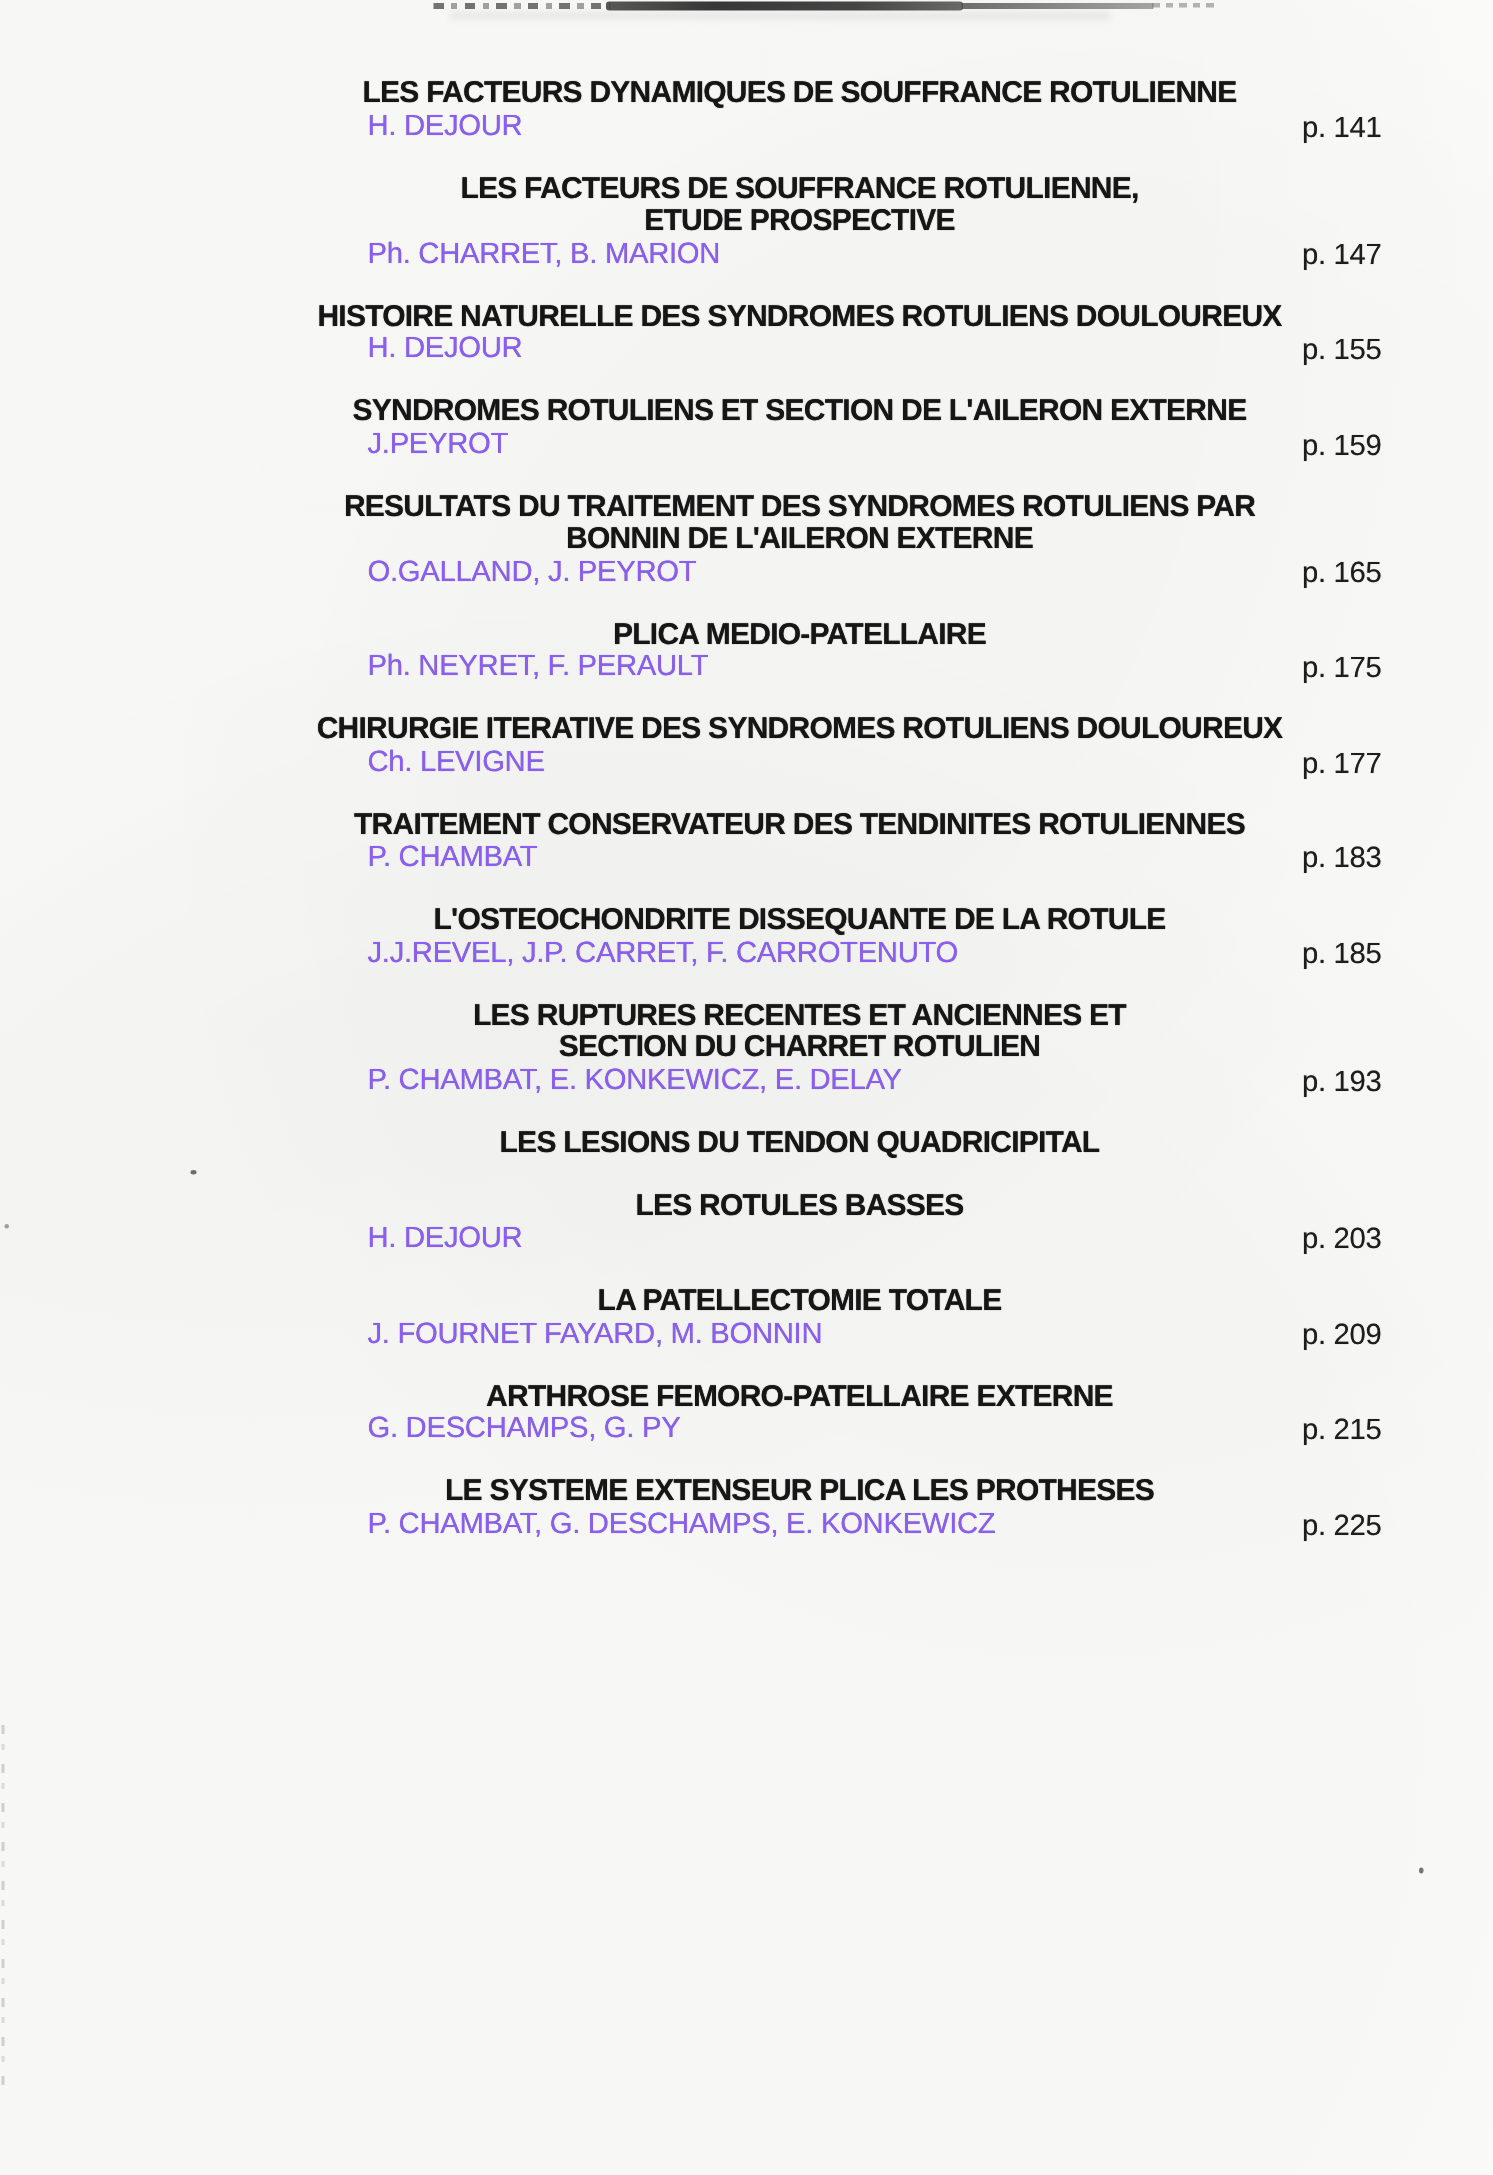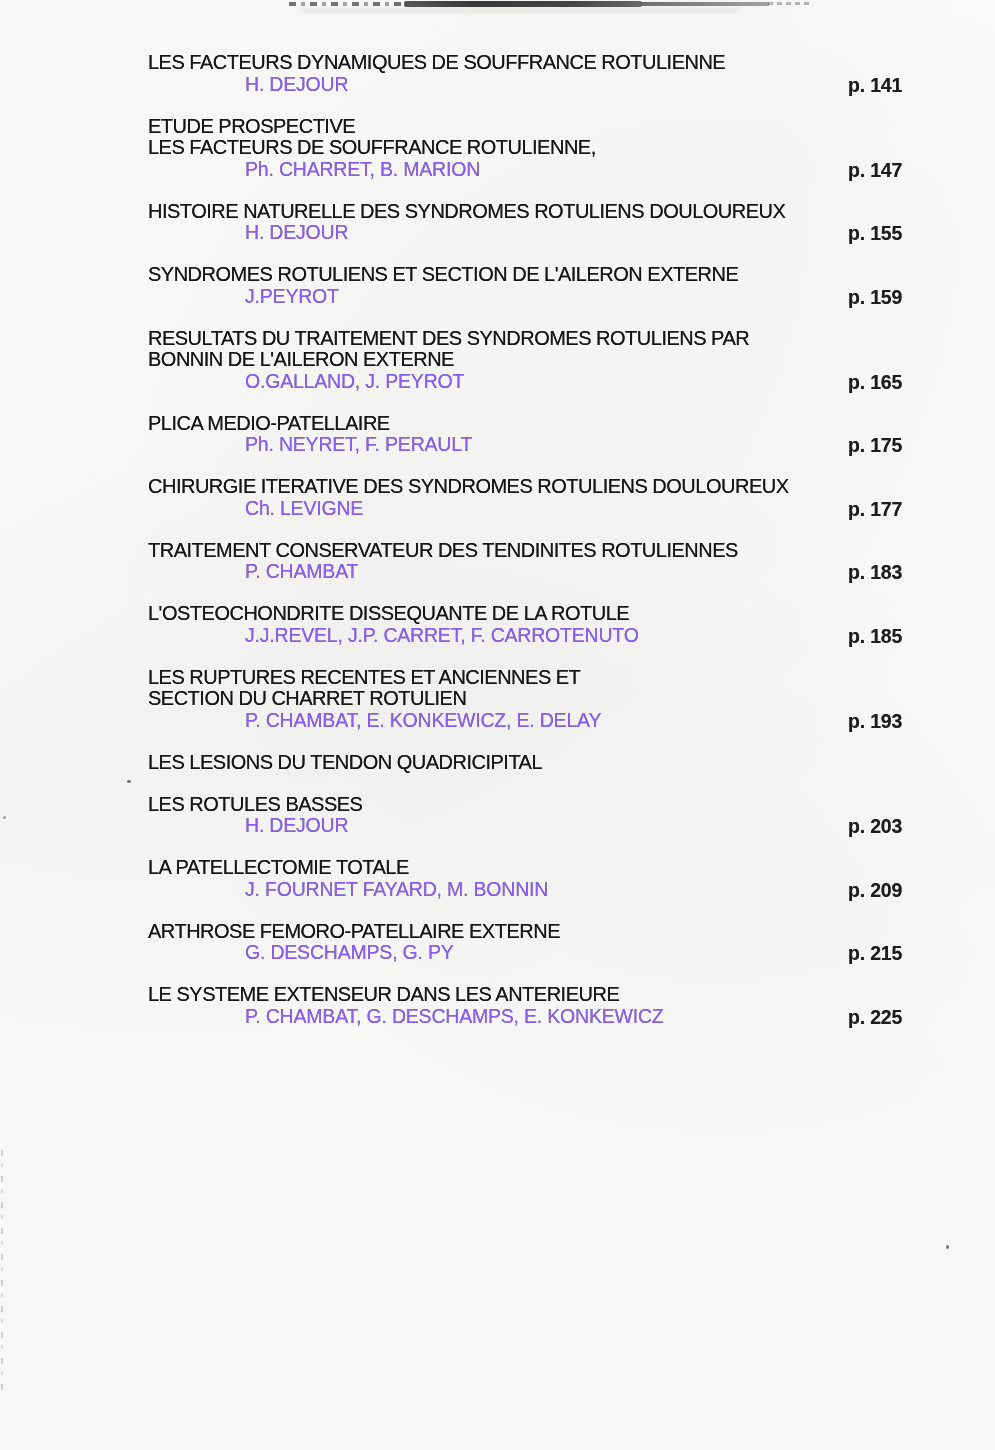--- a/index.html
+++ b/index.html
@@ -31,47 +31,48 @@
     left: 148px;
     top: 52px;
     width: 770px;
     color: #161616;
   }
   .entry {
     margin-bottom: 20.5px;
   }
   .tline {
     font-size: 20px;
-    font-weight: normal;
+    font-weight: bold;
     line-height: 21.5px;
     letter-spacing: -0.5px;
     white-space: nowrap;
     text-shadow: 0 0 0.6px rgba(25,25,25,0.85);
+    text-align: center;
   }
   .byline {
     position: relative;
     line-height: 21.5px;
     height: 21.5px;
   }
   .authors {
     display: inline-block;
     padding-left: 97px;
     font-size: 19.5px;
     font-weight: normal;
     letter-spacing: -0.2px;
     white-space: nowrap;
     color: #8b5cf6;
     text-shadow: 0 0 0.5px rgba(35,35,35,0.6);
   }
   .pagenum {
     position: absolute;
-    left: 700px;
+    left: 720px;
     top: 1px;
     font-size: 19.5px;
-    font-weight: bold;
+    font-weight: normal;
     letter-spacing: -0.2px;
     white-space: nowrap;
     color: #1d1d1d;
     text-shadow: 0 0 0.5px rgba(35,35,35,0.6);
   }
 
   
   .smudge-wrap {
     position: absolute;
     top: 0;
@@ -162,22 +163,22 @@
         <div class="tline">LES FACTEURS DYNAMIQUES DE SOUFFRANCE ROTULIENNE</div>
       </div>
     <div class="byline">
       <span class="authors">H. DEJOUR</span>
       <span class="pagenum">p. 141</span>
     </div>
   </div>
 
   <div class="entry">
     <div class="title">
+        <div class="tline">LES FACTEURS DE SOUFFRANCE ROTULIENNE,</div>
         <div class="tline">ETUDE PROSPECTIVE</div>
-        <div class="tline">LES FACTEURS DE SOUFFRANCE ROTULIENNE,</div>
       </div>
     <div class="byline">
       <span class="authors">Ph. CHARRET, B. MARION</span>
       <span class="pagenum">p. 147</span>
     </div>
   </div>
 
   <div class="entry">
     <div class="title">
         <div class="tline">HISTOIRE NATURELLE DES SYNDROMES ROTULIENS DOULOUREUX</div>
@@ -292,21 +293,21 @@
         <div class="tline">ARTHROSE FEMORO-PATELLAIRE EXTERNE</div>
       </div>
     <div class="byline">
       <span class="authors">G. DESCHAMPS, G. PY</span>
       <span class="pagenum">p. 215</span>
     </div>
   </div>
 
   <div class="entry">
     <div class="title">
-        <div class="tline">LE SYSTEME EXTENSEUR DANS LES ANTERIEURE</div>
+        <div class="tline">LE SYSTEME EXTENSEUR PLICA LES PROTHESES</div>
       </div>
     <div class="byline">
       <span class="authors">P. CHAMBAT, G. DESCHAMPS, E. KONKEWICZ</span>
       <span class="pagenum">p. 225</span>
     </div>
   </div>
 </div>
 
 <div class="edge-line"></div>
 <div class="speck speck-a"></div>

